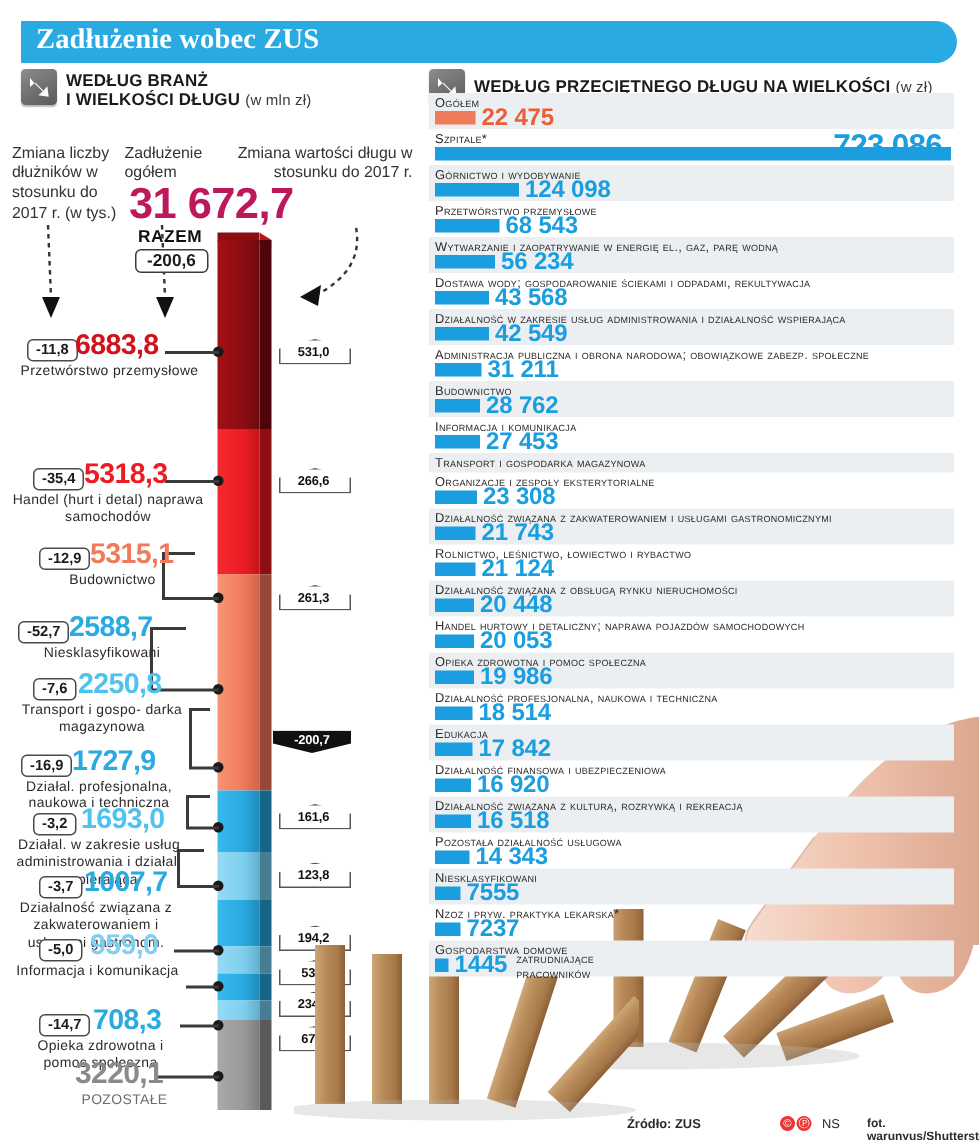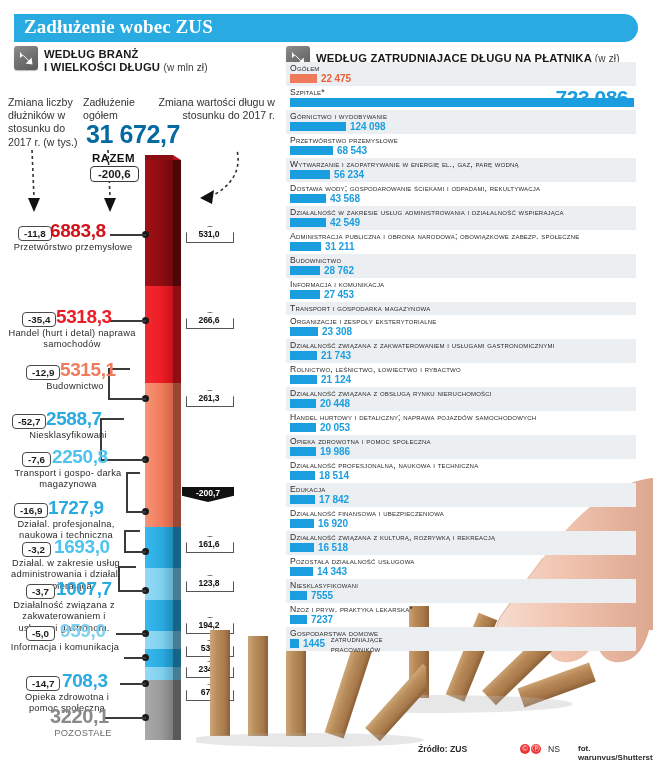--- a/index.html
+++ b/index.html
@@ -44,21 +44,21 @@
   }
   .colhead.c1{left:8px;top:96px;width:70px;}
   .colhead.c2{left:83px;top:96px;width:72px;}
   .colhead.c3{left:155px;top:96px;width:120px;text-align:right;}
 
   .dashline{position:absolute;}
 
   
   .total-value{
     position:absolute;left:86px;top:120px;
-    font-size:25px;font-weight:bold;color:#0369a1;letter-spacing:-.4px;
+    font-size:29px;font-weight:bold;color:#be185d;letter-spacing:-.4px;
     white-space:nowrap;
   }
   .total-label{
     position:absolute;left:92px;top:152px;
     font-size:11.5px;font-weight:bold;color:#111;letter-spacing:.4px;
   }
   .total-chip{
     position:absolute;left:90px;top:166px;
     border:1.4px solid #3a3a3a;border-radius:4px;background:#fff;
     padding:1px 7px;font-size:11.5px;font-weight:bold;color:#1b1b1b;
@@ -120,21 +120,21 @@
   .lrow.alt{background:#eceff1;}
   .lname{
     font-size:8.6px;color:#2a2a2a;letter-spacing:.2px;line-height:10px;
     white-space:nowrap;font-variant:small-caps;text-transform:lowercase;
   }
   .lname::first-letter{text-transform:uppercase;}
   .lbarwrap{display:flex;align-items:center;height:11px;}
   .lbar{height:9px;background:#1a9ee0;}
   .lbar.orange{background:#ef7b5a;}
   .lval{
-    font-size:10px;font-weight:bold;color:#1a9ee0;margin-left:4px;
+    font-size:16px;font-weight:bold;color:#1a9ee0;margin-left:4px;
     letter-spacing:-.1px;white-space:nowrap;
   }
   .lval.orange{color:#e8603a;}
   .big-blue{
     position:absolute;right:8px;top:24px;
     font-size:21px;font-weight:bold;color:#1a9ee0;letter-spacing:-.5px;
   }
   .hh-note{
     font-size:8.6px;color:#2a2a2a;letter-spacing:.2px;line-height:10px;
     margin-left:6px;font-variant:small-caps;text-transform:lowercase;
@@ -176,21 +176,21 @@
     <span>I WIELKOŚCI DŁUGU</span>
     <span class="unit">(w mln zł)</span>
   </div>
 
   <div class="arrow-box" style="left:286px;top:46px;">
     <svg width="18" height="18" viewBox="0 0 18 18">
         <path d="M3 3 L3 9 L6.5 6 L12 11.5 L8.5 14.5 L15.5 15.5 L14.5 8.5 L11.5 12 L6 6.5 Z" fill="#ffffff"></path>
       </svg>
   </div>
   <div class="sec-title" style="left:316px;top:52px;">
-    <span>WEDŁUG ZATRUDNIAJĄCE DŁUGU NA PŁATNIKA</span>
+    <span>WEDŁUG PRZECIĘTNEGO DŁUGU NA WIELKOŚCI</span>
     <span class="unit">(w zł)</span>
   </div>
 
   <div class="colhead c1">Zmiana liczby dłużników w stosunku do 2017 r. (w tys.)</div>
   <div class="colhead c2">Zadłużenie ogółem</div>
   <div class="colhead c3">Zmiana wartości długu w stosunku do 2017 r.</div>
 
   <svg class="dashline" style="left:0;top:150px;width:290px;height:80px;">
     <path d="M32 0 L34 48" stroke="#333" stroke-width="1.6" stroke-dasharray="3,3" fill="none"></path>
     <path d="M28 48 L40 48 L34 62 Z" fill="#111"></path>

